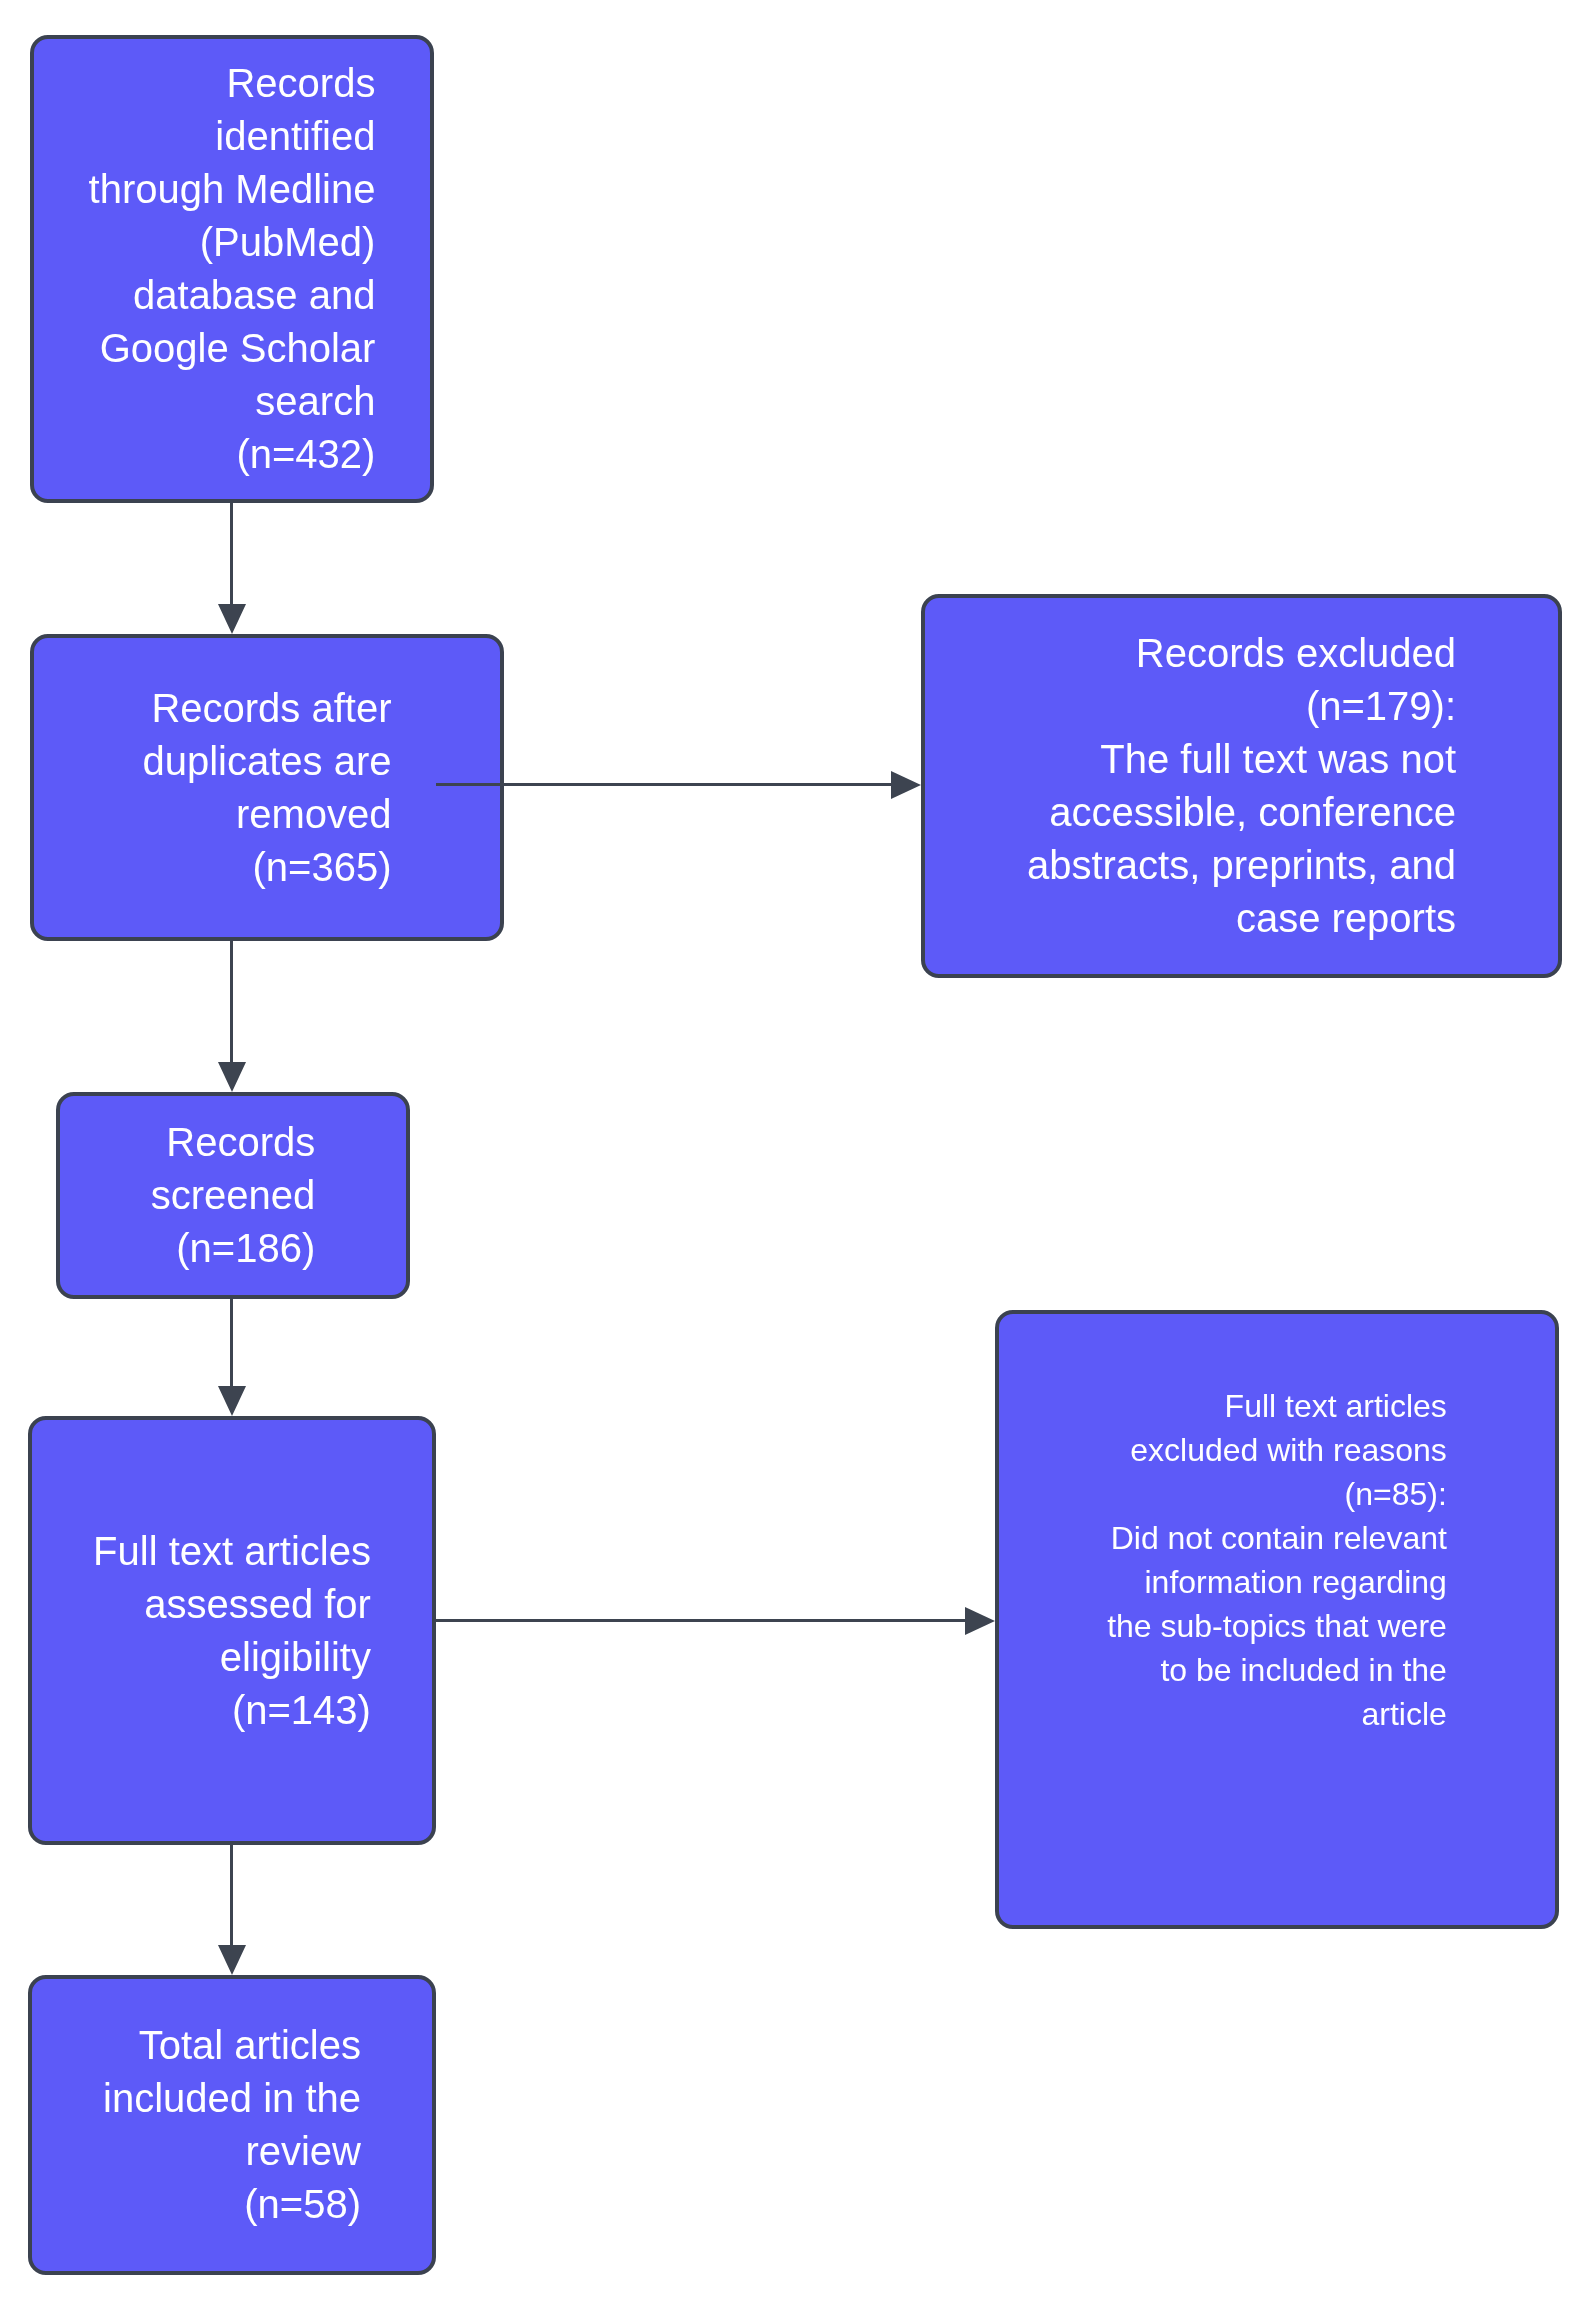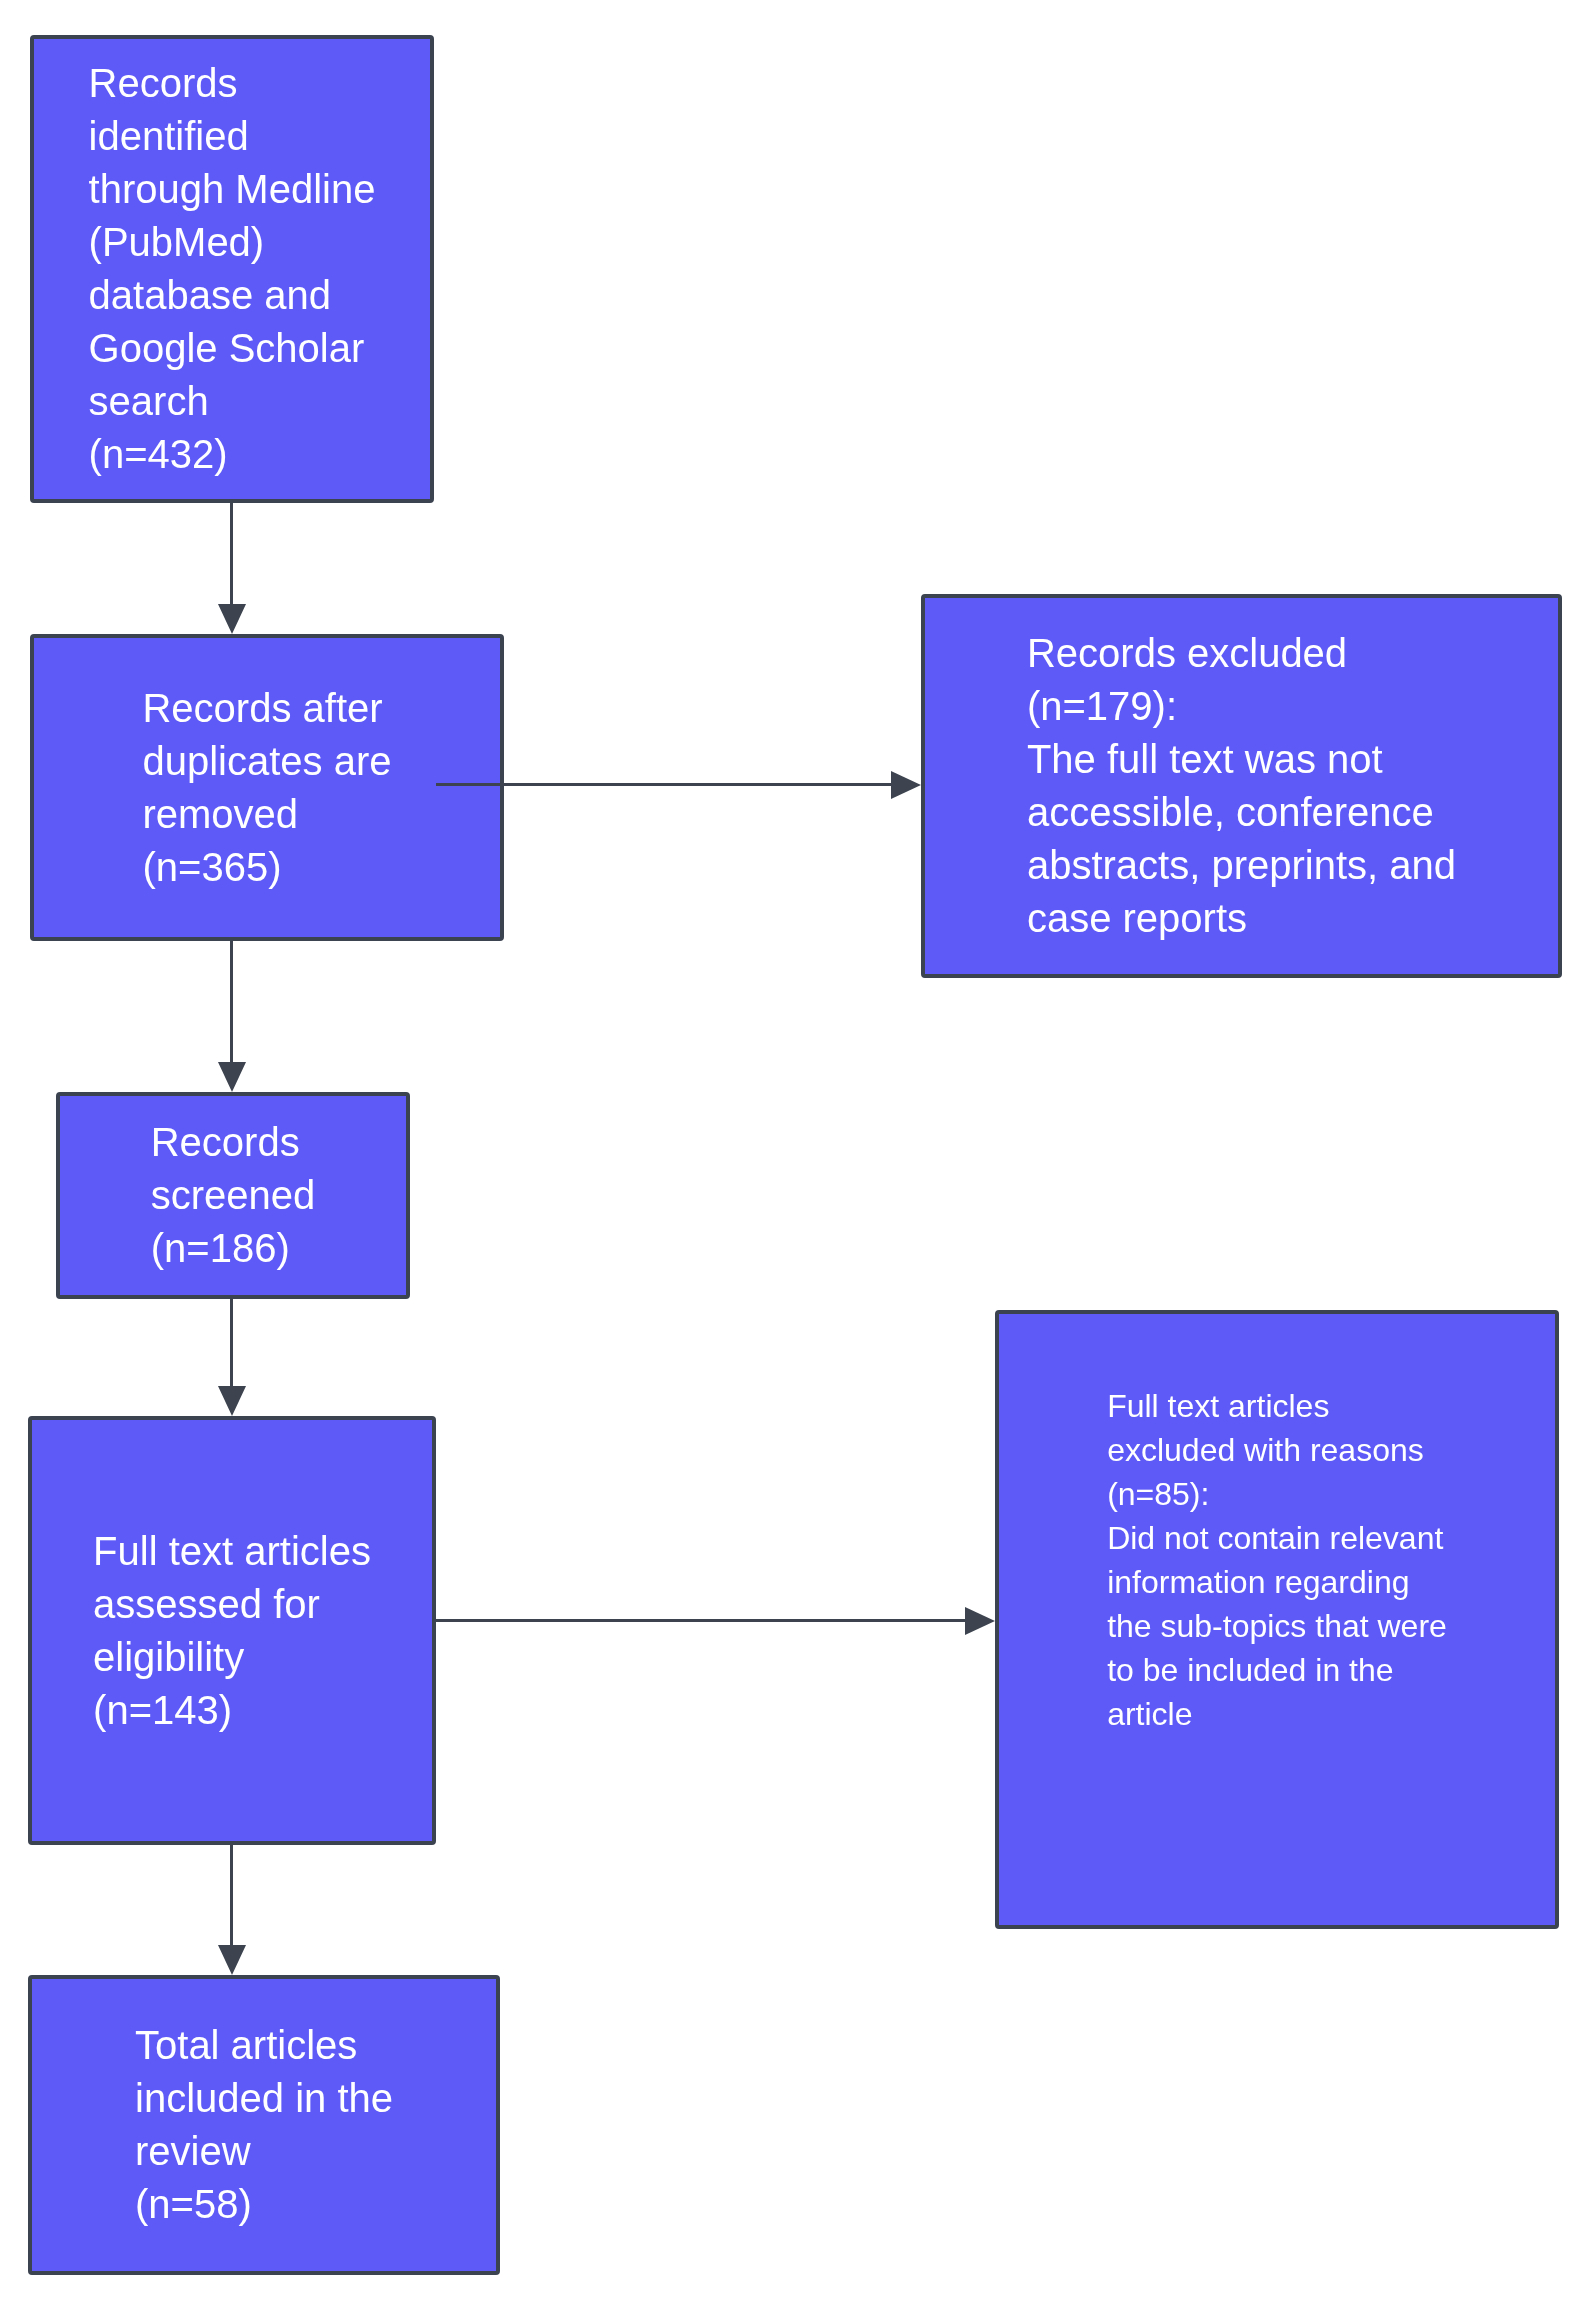--- a/index.html
+++ b/index.html
@@ -13,26 +13,26 @@
     height: 2305px;
     background: var(--bg, #ffffff);
     font-family: "Liberation Sans", sans-serif;
     overflow: hidden;
   }
   .node {
     position: absolute;
     box-sizing: border-box;
     background: var(--fill, #5d5af8);
     border: 4px solid var(--stroke, #3b4250);
-    border-radius: 4px;
+    border-radius: 18px;
     color: var(--text, #ffffff);
     display: flex;
     align-items: center;
     justify-content: center;
-    text-align: left;
+    text-align: right;
     white-space: pre-line;
     font-size: 40px;
     line-height: 53px;
   }
   .node.small-text {
     font-size: 32px;
     line-height: 44px;
     padding-bottom: 119px;
   }
   .vline {
@@ -81,21 +81,21 @@
 
   <div class="node" style="left:56px; top:1092px; width:354px; height:207px;">Records
 screened
 (n=186)</div>
 
   <div class="node" style="left:28px; top:1416px; width:408px; height:429px;">Full text articles
 assessed for
 eligibility
 (n=143)</div>
 
-  <div class="node" style="left:28px; top:1975px; width:472px; height:300px;">Total articles
+  <div class="node" style="left:28px; top:1975px; width:408px; height:300px;">Total articles
 included in the
 review
 (n=58)</div>
 
   <div class="node" style="left:921px; top:594px; width:641px; height:384px;">Records excluded
 (n=179):
 The full text was not
 accessible, conference
 abstracts, preprints, and
 case reports</div>

